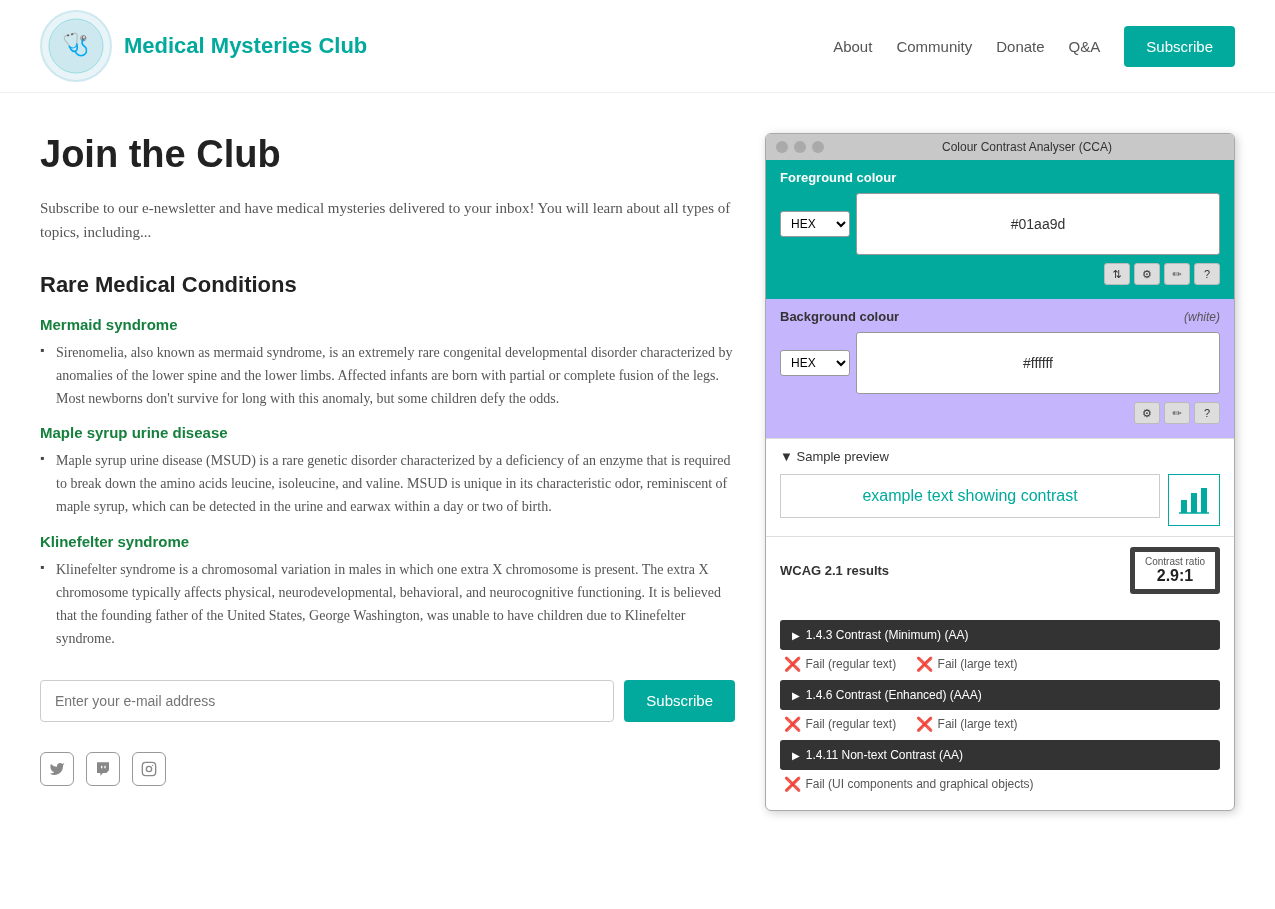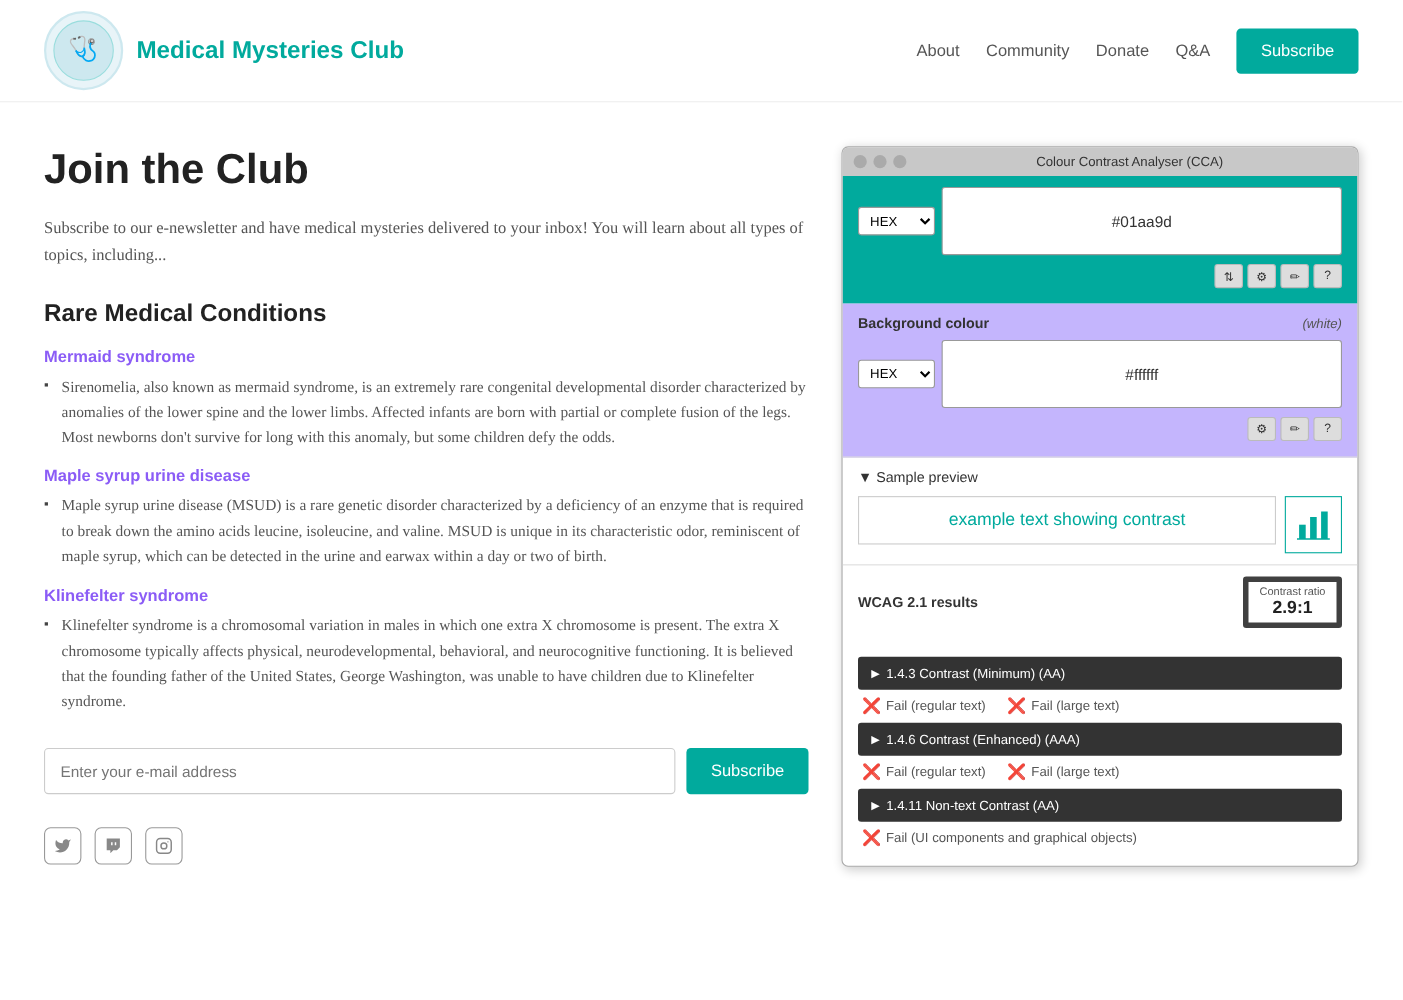--- a/index.html
+++ b/index.html
@@ -90,21 +90,21 @@
       font-weight: bold;
       font-family: Arial, sans-serif;
       color: #222;
       margin-bottom: 18px;
     }
 
     .condition-title {
       font-size: 15px;
       font-weight: bold;
       font-family: Arial, sans-serif;
-      color: #8b5cf6;
+      color: #15803d;
       margin-bottom: 8px;
       margin-top: 14px;
     }
 
     .condition-list {
       list-style: none;
       padding: 0;
       margin-bottom: 10px;
     }
     .condition-list li {
@@ -465,20 +465,21 @@
   <div class="cca-panel">
 
     <div class="cca-titlebar">
       <div class="cca-dot" style="background:#aaa;"></div>
       <div class="cca-dot" style="background:#aaa;"></div>
       <div class="cca-dot" style="background:#aaa;"></div>
       <span class="cca-title-text">Colour Contrast Analyser (CCA)</span>
     </div>
 
     <div class="cca-section">
+      <div class="cca-section-label">Foreground colour</div>
       <div class="cca-input-row">
         <select class="cca-select">
           <option>HEX</option>
           <option>RGB</option>
           <option>HSL</option>
         </select>
         <input type="text" class="cca-hex-input" value="#01aa9d" style="">
       </div>
       <div class="cca-icons-row">
         <div class="cca-icon-btn">⇅</div>

